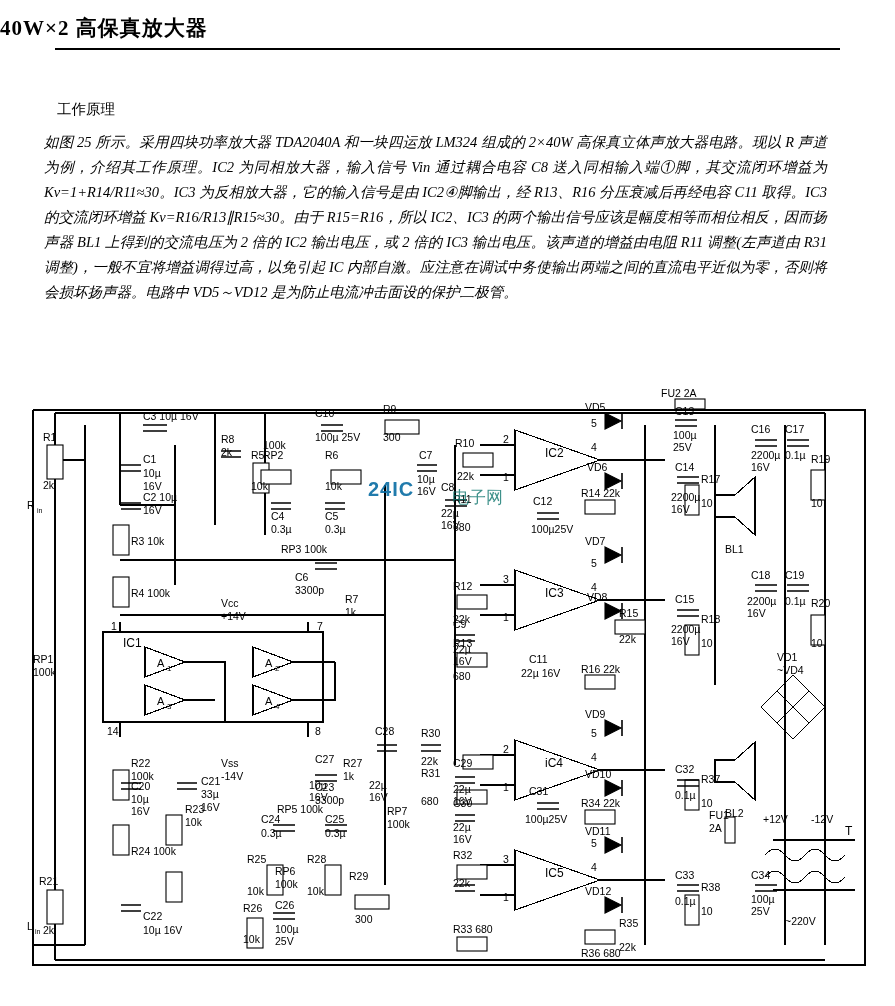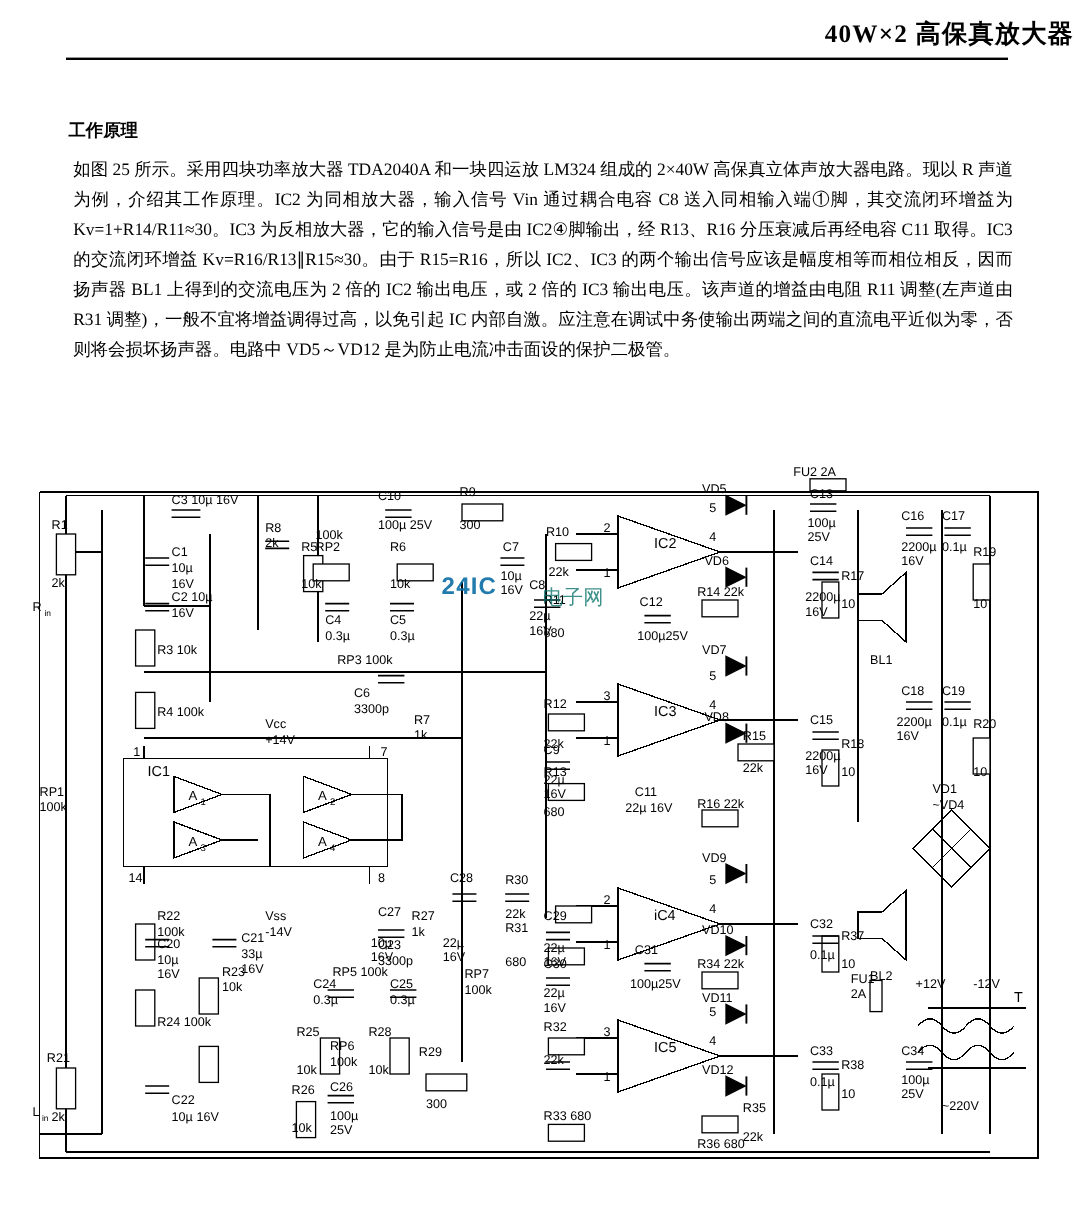--- a/index.html
+++ b/index.html
@@ -1,23 +1,23 @@
 <!DOCTYPE html>
 <html><head>
 <meta charset="utf-8">
 <style>
   html,body{margin:0;padding:0;background:#fff;}
   body{width:895px;height:1006px;font-family:"Liberation Serif",serif;color:#000;position:relative;overflow:hidden;}
   .page{position:relative;width:895px;height:1006px;}
-  .title{position:absolute;left:0;top:14px;width:895px;text-align:right;font-size:21px;font-weight:bold;letter-spacing:1px;font-family:"Liberation Serif",serif;}
+  .title{position:absolute;left:0;top:14px;width:895px;text-align:left;font-size:21px;font-weight:bold;letter-spacing:1px;font-family:"Liberation Serif",serif;}
   .rule{position:absolute;left:55px;top:48px;width:785px;height:2px;background:#000;}
   .para{position:absolute;font-size:14.5px;line-height:25px;font-family:"Liberation Serif",serif;text-align:justify;}
   #p1{left:57px;top:62px;width:780px;}
-  #h1{left:57px;top:97px;width:200px;font-weight:bold;}
-  #p2{left:61px;top:130px;width:783px;}
+  #h1{left:57px;top:97px;width:200px;font-weight:normal;}
+  #p2{left:44px;top:130px;width:783px;font-style:italic;}
   .sch{position:absolute;left:25px;top:385px;width:850px;height:605px;}
   svg{display:block;}
   .wm{position:absolute;left:368px;top:478px;font-size:20px;font-weight:bold;color:#0369a1;font-family:"Liberation Sans",sans-serif;letter-spacing:1px;opacity:.88;}
   .wm2{position:absolute;left:452px;top:486px;font-size:17px;color:#0f766e;font-family:"Liberation Sans",sans-serif;opacity:.8;}
   text{font-family:"Liberation Sans",sans-serif;}
 </style>
 </head>
 <body>
 
 <div class="page">

